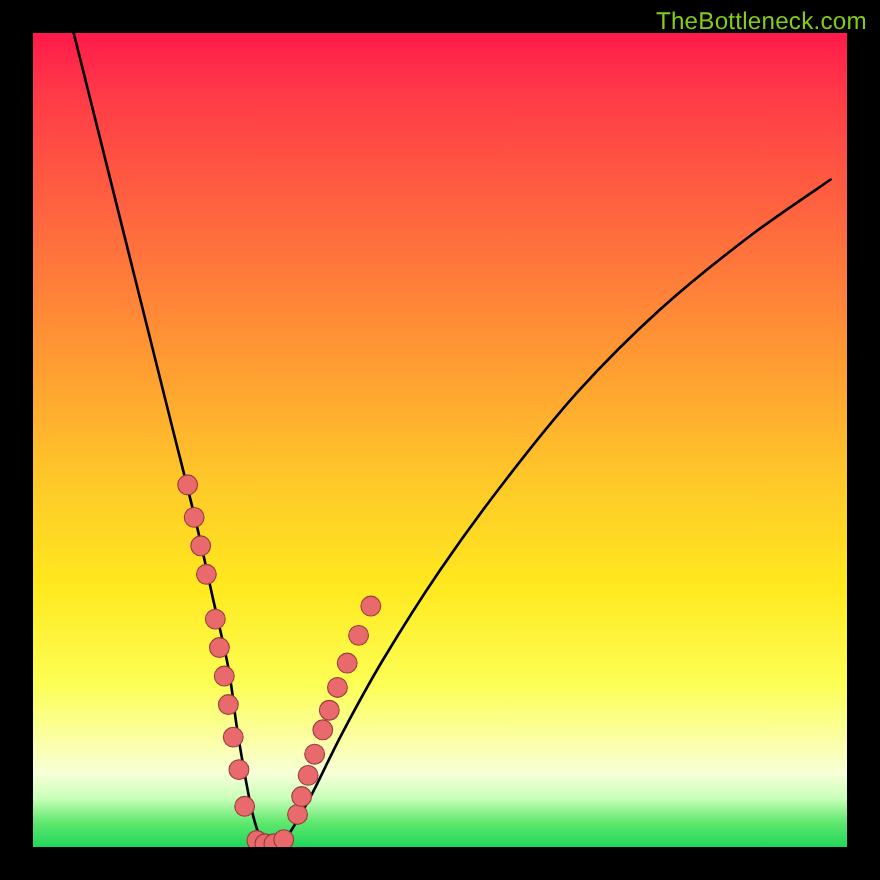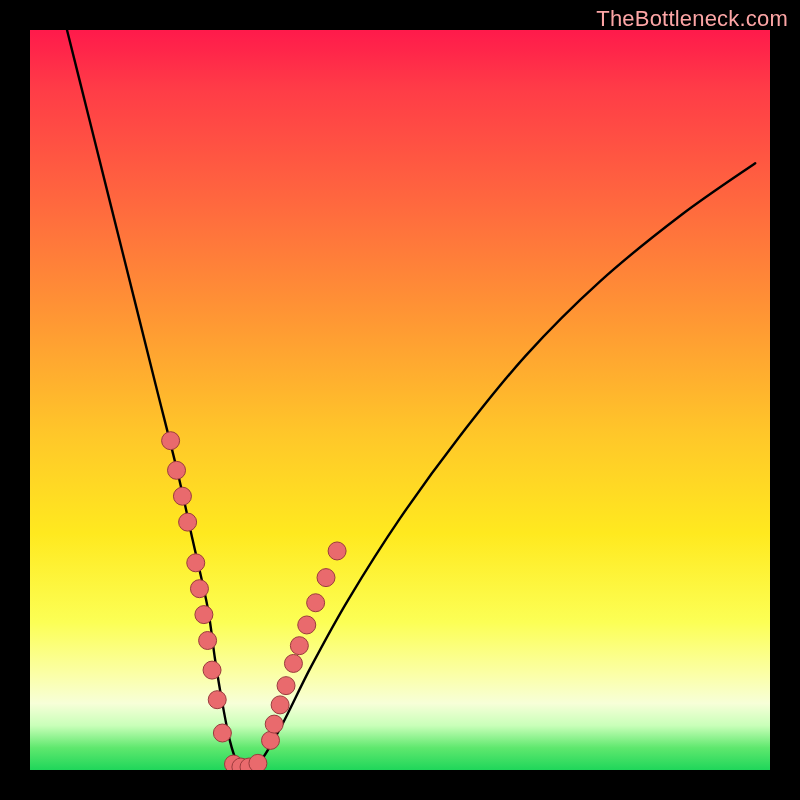--- a/index.html
+++ b/index.html
@@ -41,21 +41,21 @@
       #f7ffd8 91%,
       #c9ffb9 94%,
       #5fe86e 97%,
       #1fd65a 100%
     );
   }
   .watermark {
     position: absolute;
     top: 6px;
     right: 12px;
-    color: #fca5a5;
+    color: #84cc16;
     font-size: 22px;
     letter-spacing: 0.2px;
     font-weight: 500;
   }
   svg.curve {
     position: absolute;
     inset: 0;
   }
 </style>
 </head>

